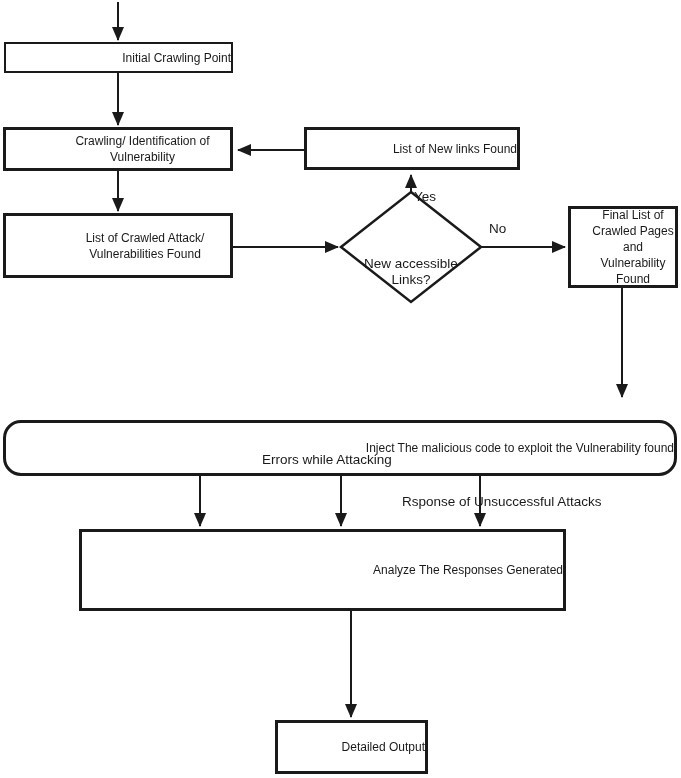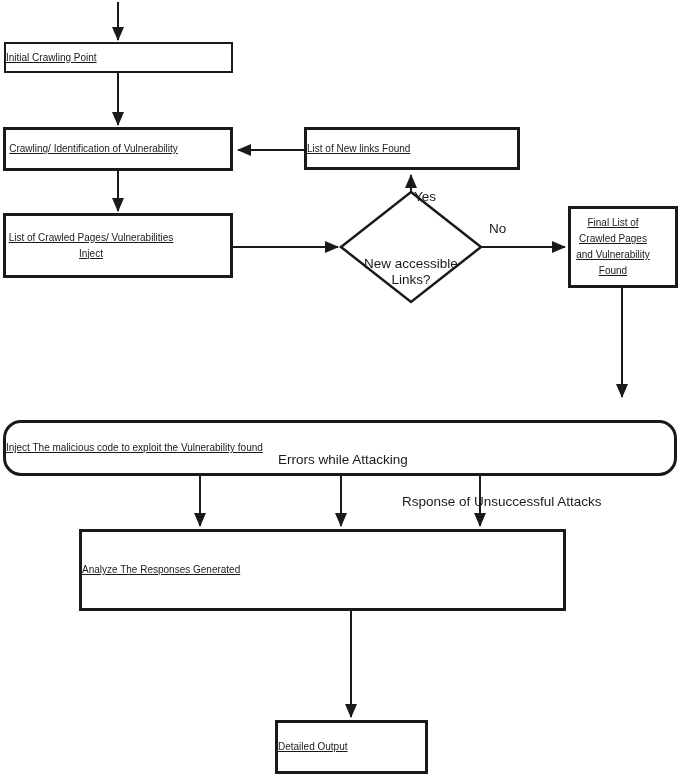--- a/index.html
+++ b/index.html
@@ -17,25 +17,24 @@
     left: 0; top: 0;
     width: 681px; height: 778px;
   }
   .node {
     position: absolute;
     box-sizing: border-box;
     background: #ffffff;
     border: 3px solid #1a1a1a;
     display: flex;
     align-items: center;
-    justify-content: flex-start;
+    justify-content: flex-end;
     text-align: center;
-    font-size: 10px;
+    font-size: 12px;
     line-height: 16px;
-    text-decoration: underline;
   }
   .node .txt { display: block; }
 
   .n-initial   { left: 4px;   top: 42px;  width: 229px; height: 31px; border-width: 2px; }
   .n-crawl     { left: 3px;   top: 127px; width: 230px; height: 44px; }
   .n-crawl .txt { width: 175px; }
   .n-newlinks  { left: 304px; top: 127px; width: 216px; height: 43px; }
   .n-pages     { left: 3px;   top: 213px; width: 230px; height: 65px; }
   .n-pages .txt { width: 170px; }
   .n-final     { left: 568px; top: 206px; width: 110px; height: 82px; }
@@ -54,21 +53,21 @@
   .diamond-label .txt { display: inline-block; width: 112px; margin-top: 26px; }
 
   .edge-label {
     position: absolute;
     font-size: 13.5px;
     line-height: 15px;
     white-space: nowrap;
   }
   .l-yes          { left: 414px; top: 189px; }
   .l-no           { left: 489px; top: 221px; }
-  .l-errors       { left: 278px; top: 452px; }
+  .l-errors       { left: 262px; top: 452px; }
   .l-successful   { left: 103px; top: 494px; }
   .l-unsuccessful { left: 366px; top: 494px; margin-left: 36px; }
 </style>
 </head>
 <body>
 
 <div class="canvas">
 
   <svg class="edges" viewBox="0 0 681 778" xmlns="http://www.w3.org/2000/svg">
     <defs>
@@ -99,21 +98,21 @@
 
   <div class="node n-crawl">
     <span class="txt">Crawling/ Identification of Vulnerability</span>
   </div>
 
   <div class="node n-newlinks">
     <span class="txt">List of New links Found</span>
   </div>
 
   <div class="node n-pages">
-    <span class="txt">List of Crawled Pages/ Vulnerabilities Inject</span>
+    <span class="txt">List of Crawled Attack/ Vulnerabilities Found</span>
   </div>
 
   <div class="node n-final">
     <span class="txt">Final List of Crawled Pages and Vulnerability Found</span>
   </div>
 
   <div class="diamond-label">
     <span class="txt">New accessible Links?</span>
   </div>
 

